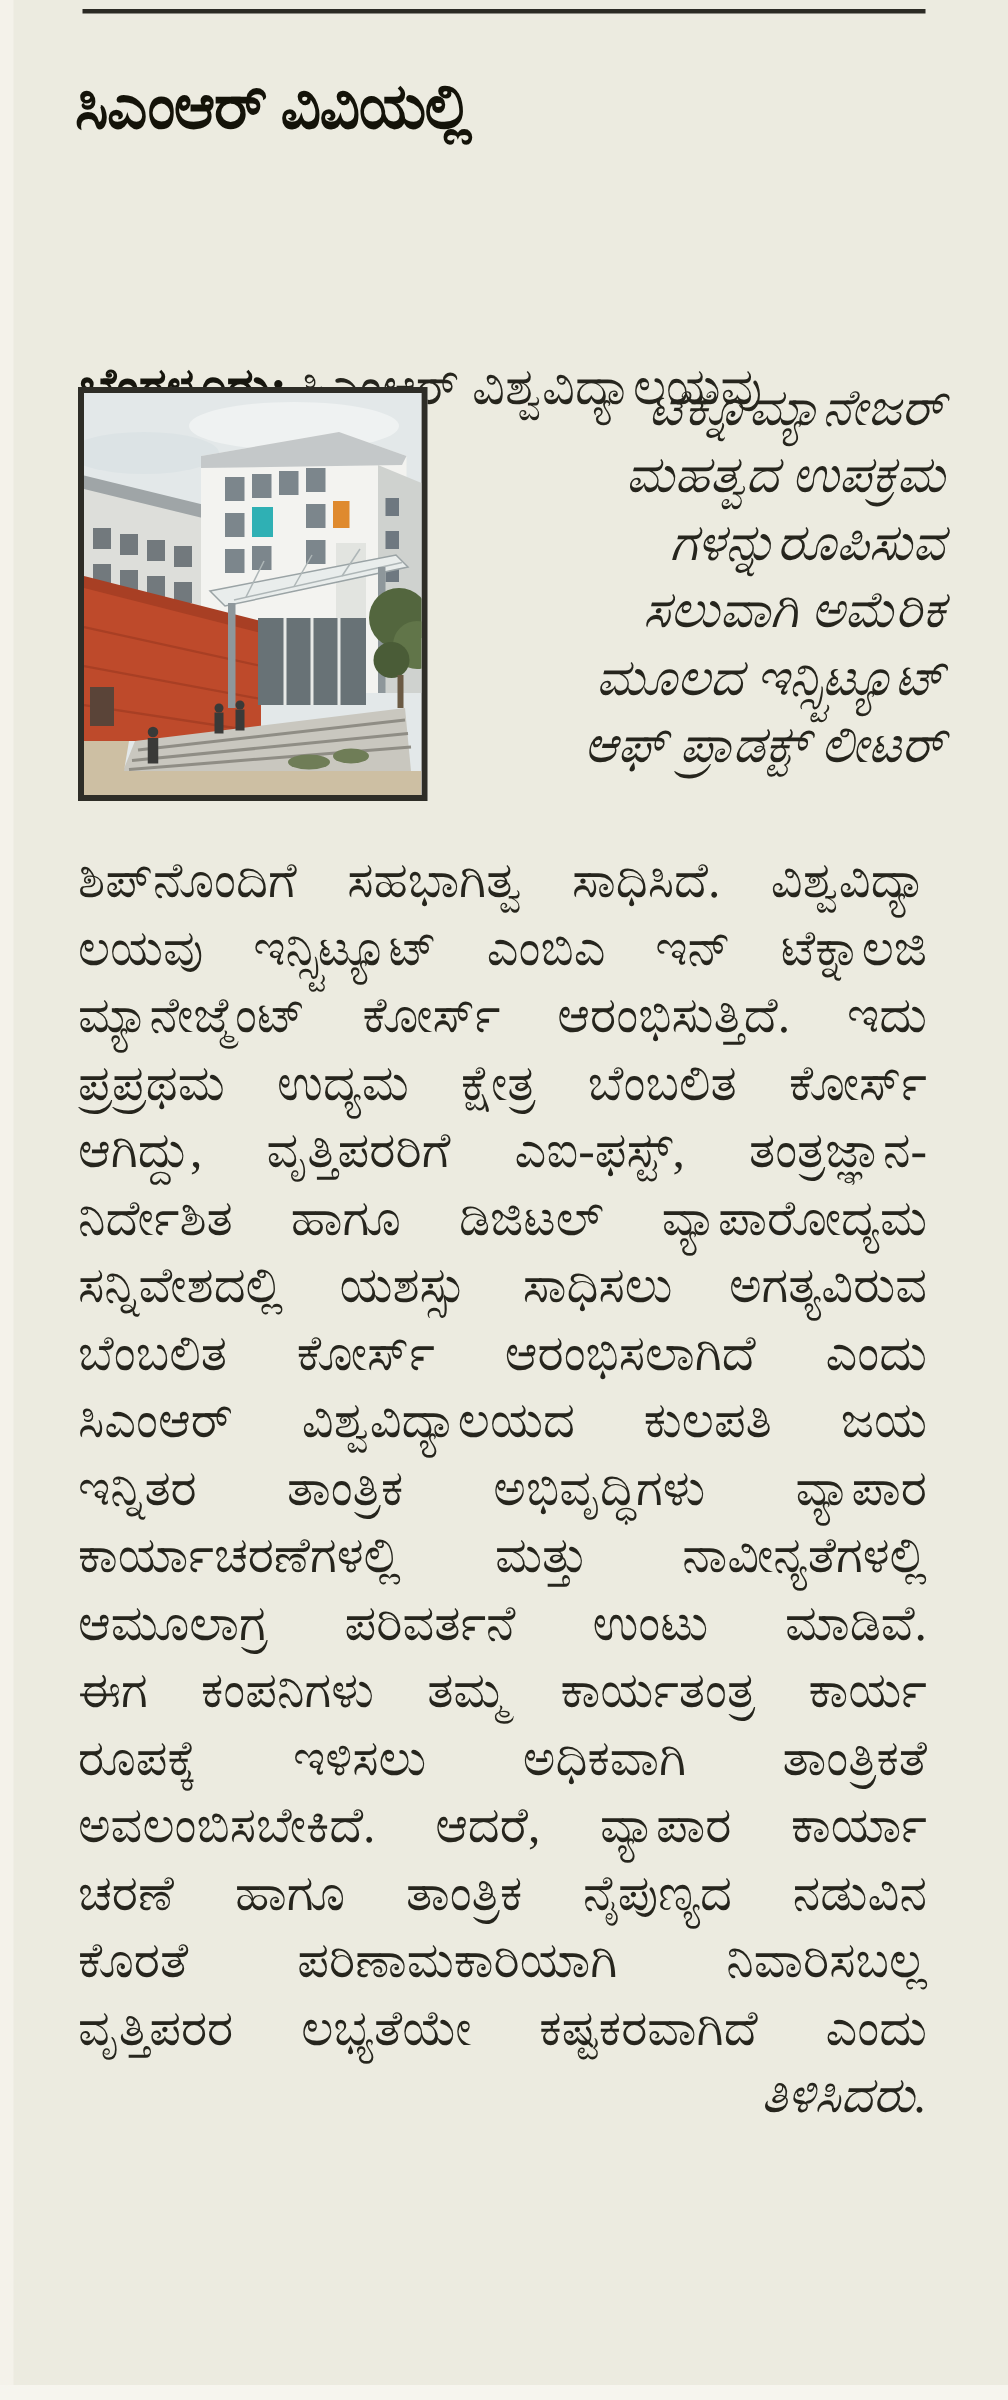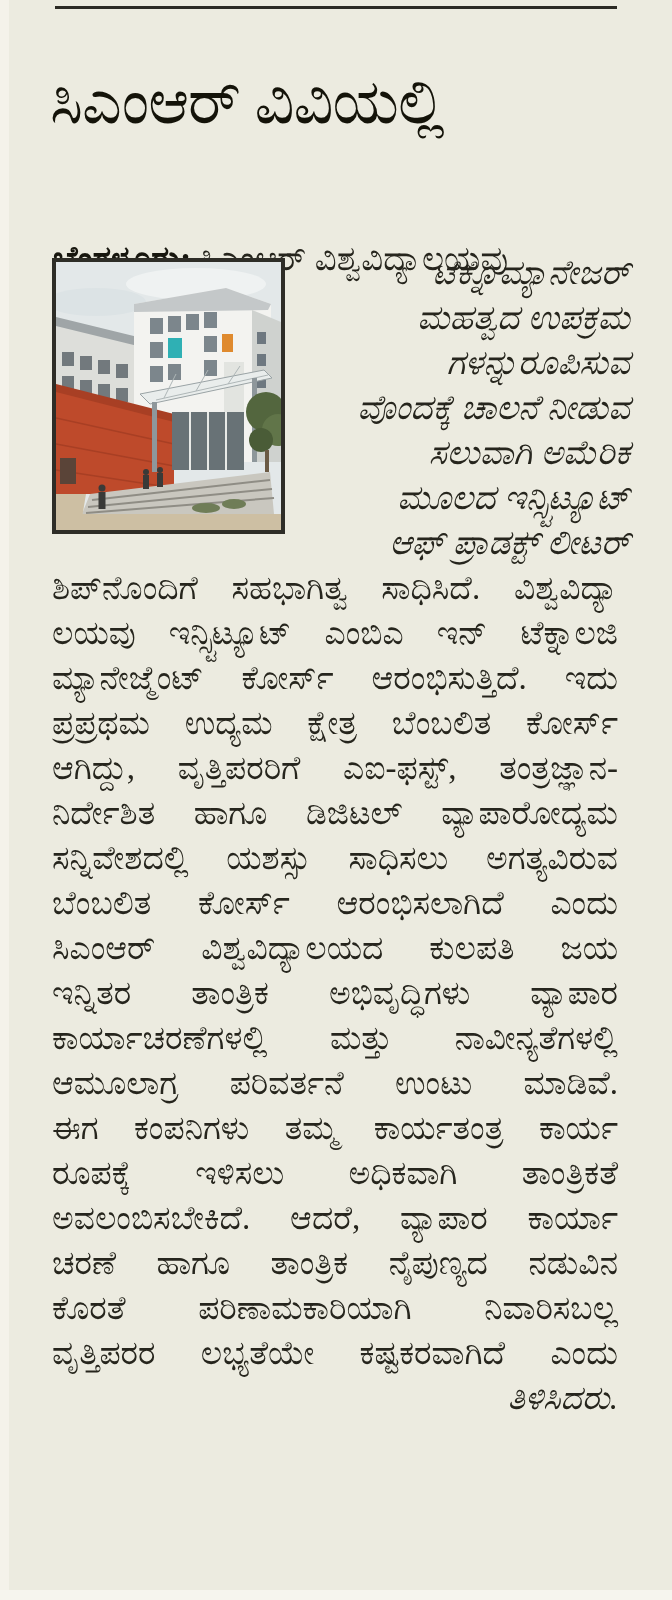--- a/index.html
+++ b/index.html
@@ -8,22 +8,22 @@
     width:672px;height:1600px;
     background:#ECEBE0;
     font-family:"Liberation Serif","DejaVu Serif",serif;
     color:#24231C;
     overflow:hidden;
   }
   .edge-left{position:absolute;left:0;top:0;width:9px;height:1600px;background:#F4F2EA;}
   .edge-bottom{position:absolute;left:0;top:1590px;width:672px;height:10px;background:#F6F5EE;}
   .top-rule{position:absolute;left:55px;top:6px;width:562px;height:3px;background:#2B2A24;}
   .headline{
-    position:absolute;left:50px;top:20px;width:575px;
-    font-size:62px;line-height:80px;font-weight:400;color:#141309;
+    position:absolute;left:50px;top:4px;width:575px;
+    font-size:42px;line-height:80px;font-weight:700;color:#141309;
     letter-spacing:-1px;
   }
   .headline div{white-space:nowrap;}
   .lead{
     position:absolute;left:53px;top:202px;width:566px;
     font-size:34px;line-height:46px;color:#26251D;
   }
   .dateline{font-weight:700;color:#17160E;}
   .photo{
     position:absolute;left:52px;top:258px;width:233px;height:276px;
@@ -156,21 +156,20 @@
         <circle cx="46" cy="226" r="3.5"></circle>
           <rect x="42.5" y="230" width="7" height="17"></rect>
       </g>
     </svg>
   </figure>
 
   <div class="beside">
     <div class="lline">ಟೆಕ್ನೊಮ್ಯಾನೇಜರ್</div>
     <div class="lline">ಮಹತ್ವದ ಉಪಕ್ರಮ</div>
     <div class="lline">ಗಳನ್ನುರೂಪಿಸುವ</div>
-    <div class="lline">ವೊಂದಕ್ಕೆ ಚಾಲನೆ ನೀಡುವ</div>
     <div class="lline">ಸಲುವಾಗಿ ಅಮೆರಿಕ</div>
     <div class="lline">ಮೂಲದ ಇನ್ಸ್ಟಿಟ್ಯೂಟ್</div>
     <div class="lline">ಆಫ್ ಪ್ರಾಡಕ್ಟ್ ಲೀಟರ್</div>
   </div>
 
   <div class="body-block">
     <div class="jline">ಶಿಪ್‌ನೊಂದಿಗೆ ಸಹಭಾಗಿತ್ವ ಸಾಧಿಸಿದೆ. ವಿಶ್ವವಿದ್ಯಾ</div>
     <div class="jline">ಲಯವು ಇನ್ಸ್ಟಿಟ್ಯೂಟ್ ಎಂಬಿಎ ಇನ್ ಟೆಕ್ನಾಲಜಿ</div>
     <div class="jline">ಮ್ಯಾನೇಜ್ಮೆಂಟ್ ಕೋರ್ಸ್ ಆರಂಭಿಸುತ್ತಿದೆ. ಇದು</div>
     <div class="jline">ಪ್ರಪ್ರಥಮ ಉದ್ಯಮ ಕ್ಷೇತ್ರ ಬೆಂಬಲಿತ ಕೋರ್ಸ್</div>

